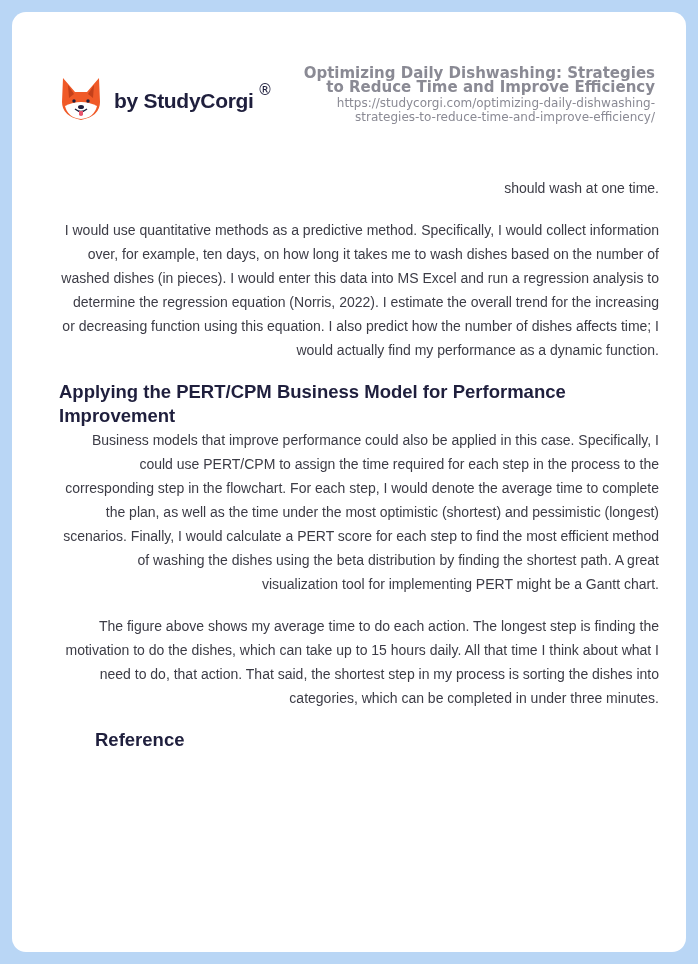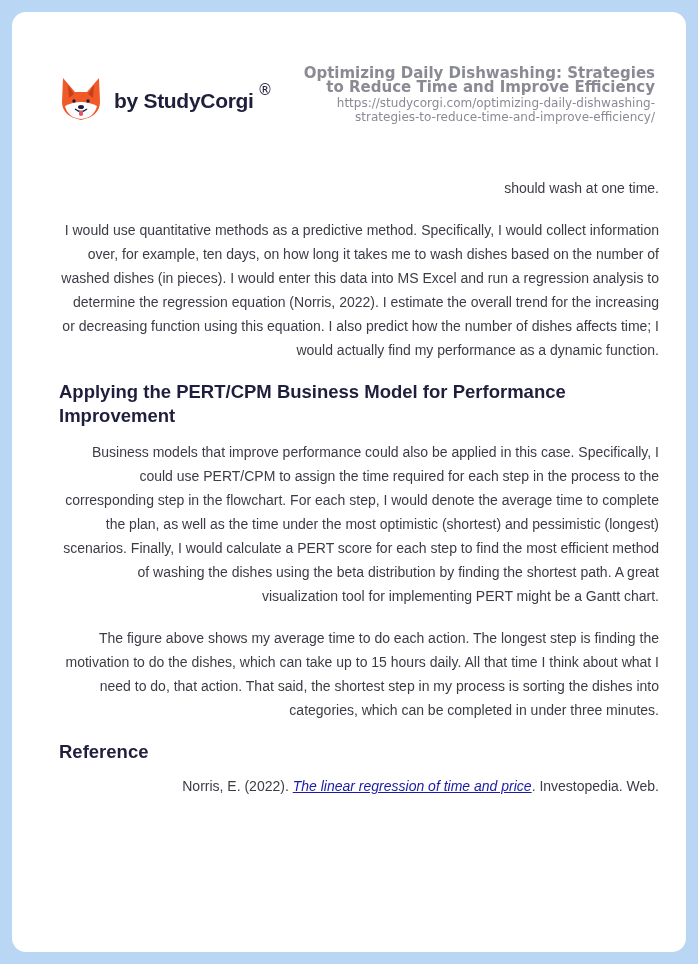--- a/index.html
+++ b/index.html
@@ -75,23 +75,22 @@
       margin-bottom: 18px;
       text-align: right;
     }
     .content h2 {
       font-family: "Liberation Sans", sans-serif;
       font-weight: bold;
       font-size: 18.5px;
       line-height: 24px;
       color: #1f1f3d;
       margin-top: 6px;
-      margin-bottom: 12px;
     }
-    .content h2.ref { margin-top: 6px; margin-bottom: 10px; }
+    .content h2.ref { margin-top: 6px; margin-bottom: 10px; margin-left: 36px; }
     .ref-link {
       color: #1a1aa6;
       font-style: italic;
       text-decoration: underline;
     }
   </style>
 </head>
 <body>
 
 <div class="card">
@@ -117,15 +116,14 @@
     </div>
   </div>
 
   <div class="content">
     <p>should wash at one time.</p>
     <p>I would use quantitative methods as a predictive method. Specifically, I would collect information over, for example, ten days, on how long it takes me to wash dishes based on the number of washed dishes (in pieces). I would enter this data into MS Excel and run a regression analysis to determine the regression equation (Norris, 2022). I estimate the overall trend for the increasing or decreasing function using this equation. I also predict how the number of dishes affects time; I would actually find my performance as a dynamic function.</p>
     <h2>Applying the PERT/CPM Business Model for Performance Improvement</h2>
     <p>Business models that improve performance could also be applied in this case. Specifically, I could use PERT/CPM to assign the time required for each step in the process to the corresponding step in the flowchart. For each step, I would denote the average time to complete the plan, as well as the time under the most optimistic (shortest) and pessimistic (longest) scenarios. Finally, I would calculate a PERT score for each step to find the most efficient method of washing the dishes using the beta distribution by finding the shortest path. A great visualization tool for implementing PERT might be a Gantt chart.</p>
     <p>The figure above shows my average time to do each action. The longest step is finding the motivation to do the dishes, which can take up to 15 hours daily. All that time I think about what I need to do, that action. That said, the shortest step in my process is sorting the dishes into categories, which can be completed in under three minutes.</p>
     <h2 class="ref">Reference</h2>
-    <p><span>Norris, E. (2022). </span><a class="ref-link">The linear regression of time and price</a><span>. Investopedia. Web.</span></p>
   </div>
 </div>
 
 </body></html>

